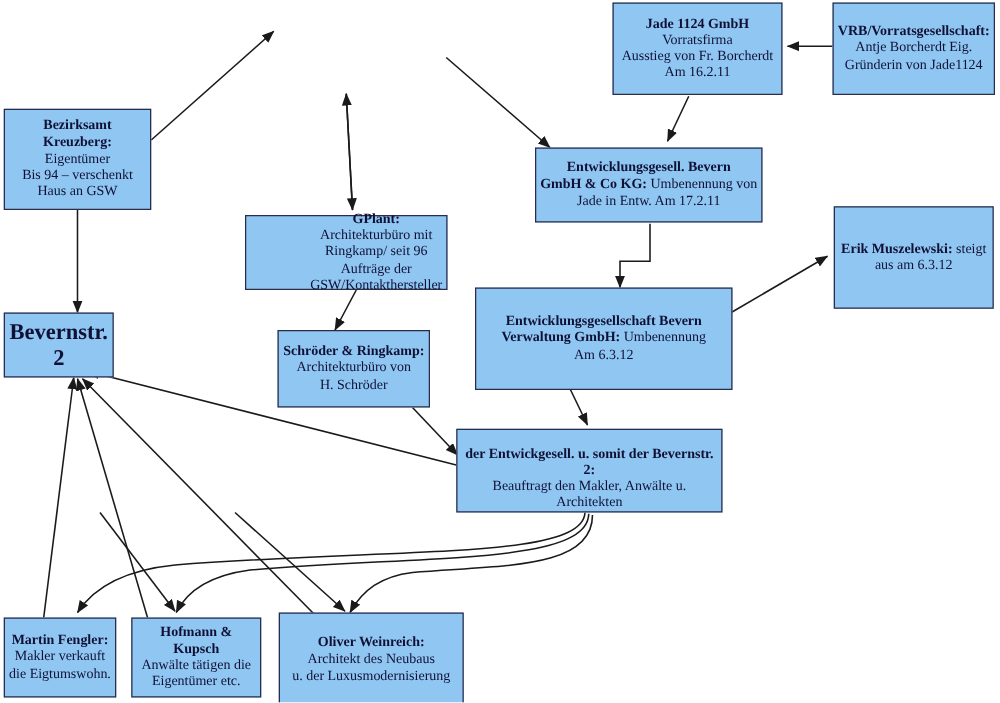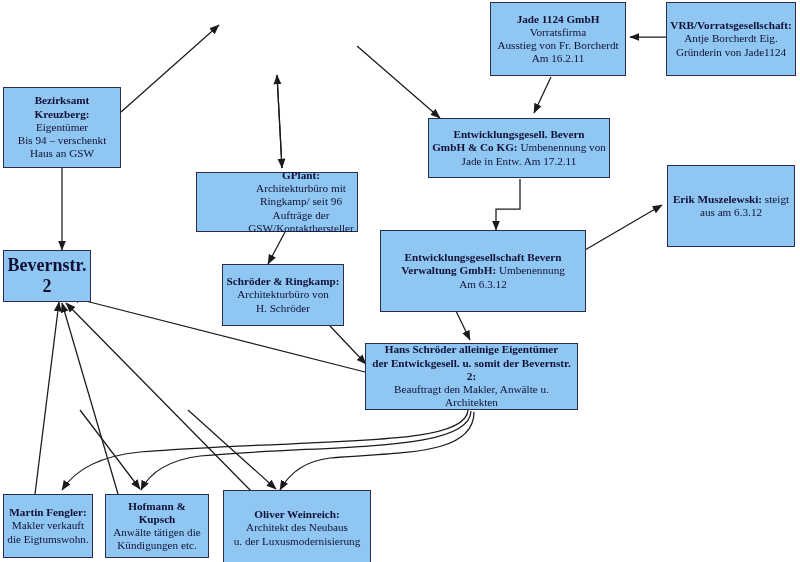--- a/index.html
+++ b/index.html
@@ -175,39 +175,39 @@
   <div class="node fs11" style="left:222px; top:264px; width:122px; height:62px;justify-content:flex-end;">
     <div class="txt">
       <span class="ttl">Schröder &amp; Ringkamp: </span><br>
       <span>Architekturbüro von</span><br>
       <span>H. Schröder</span>
     </div>
   </div>
 
   <div class="node fs11" style="left:365px; top:343px; width:213px; height:67px;">
     <div class="txt">
-      <span class="ttl">Hans Schröder alleinige Eigentümer </span><br>
+      <br>
       <span class="ttl">der Entwickgesell. u. somit der Bevernstr. 2: </span><br>
       <span>Beauftragt den Makler, Anwälte u. Architekten</span>
     </div>
   </div>
 
   <div class="node fs11" style="left:3px; top:494px; width:90px; height:64px;">
     <div class="txt">
       <span class="ttl">Martin Fengler: </span><br>
       <span>Makler verkauft</span><br>
       <span>die Eigtumswohn.</span>
     </div>
   </div>
 
   <div class="node fs11" style="left:105px; top:494px; width:104px; height:64px;justify-content:flex-end;">
     <div class="txt">
       <span class="ttl">Hofmann &amp; Kupsch </span><br>
       <span>Anwälte tätigen die</span><br>
-      <span>Kündigungen etc.</span>
+      <span>Eigentümer etc.</span>
     </div>
   </div>
 
   <div class="node fs11" style="left:223px; top:490px; width:148px; height:76px;">
     <div class="txt">
       <span class="ttl">Oliver Weinreich: </span><br>
       <span>Architekt des Neubaus</span><br>
       <span>u. der Luxusmodernisierung</span>
     </div>
   </div>

